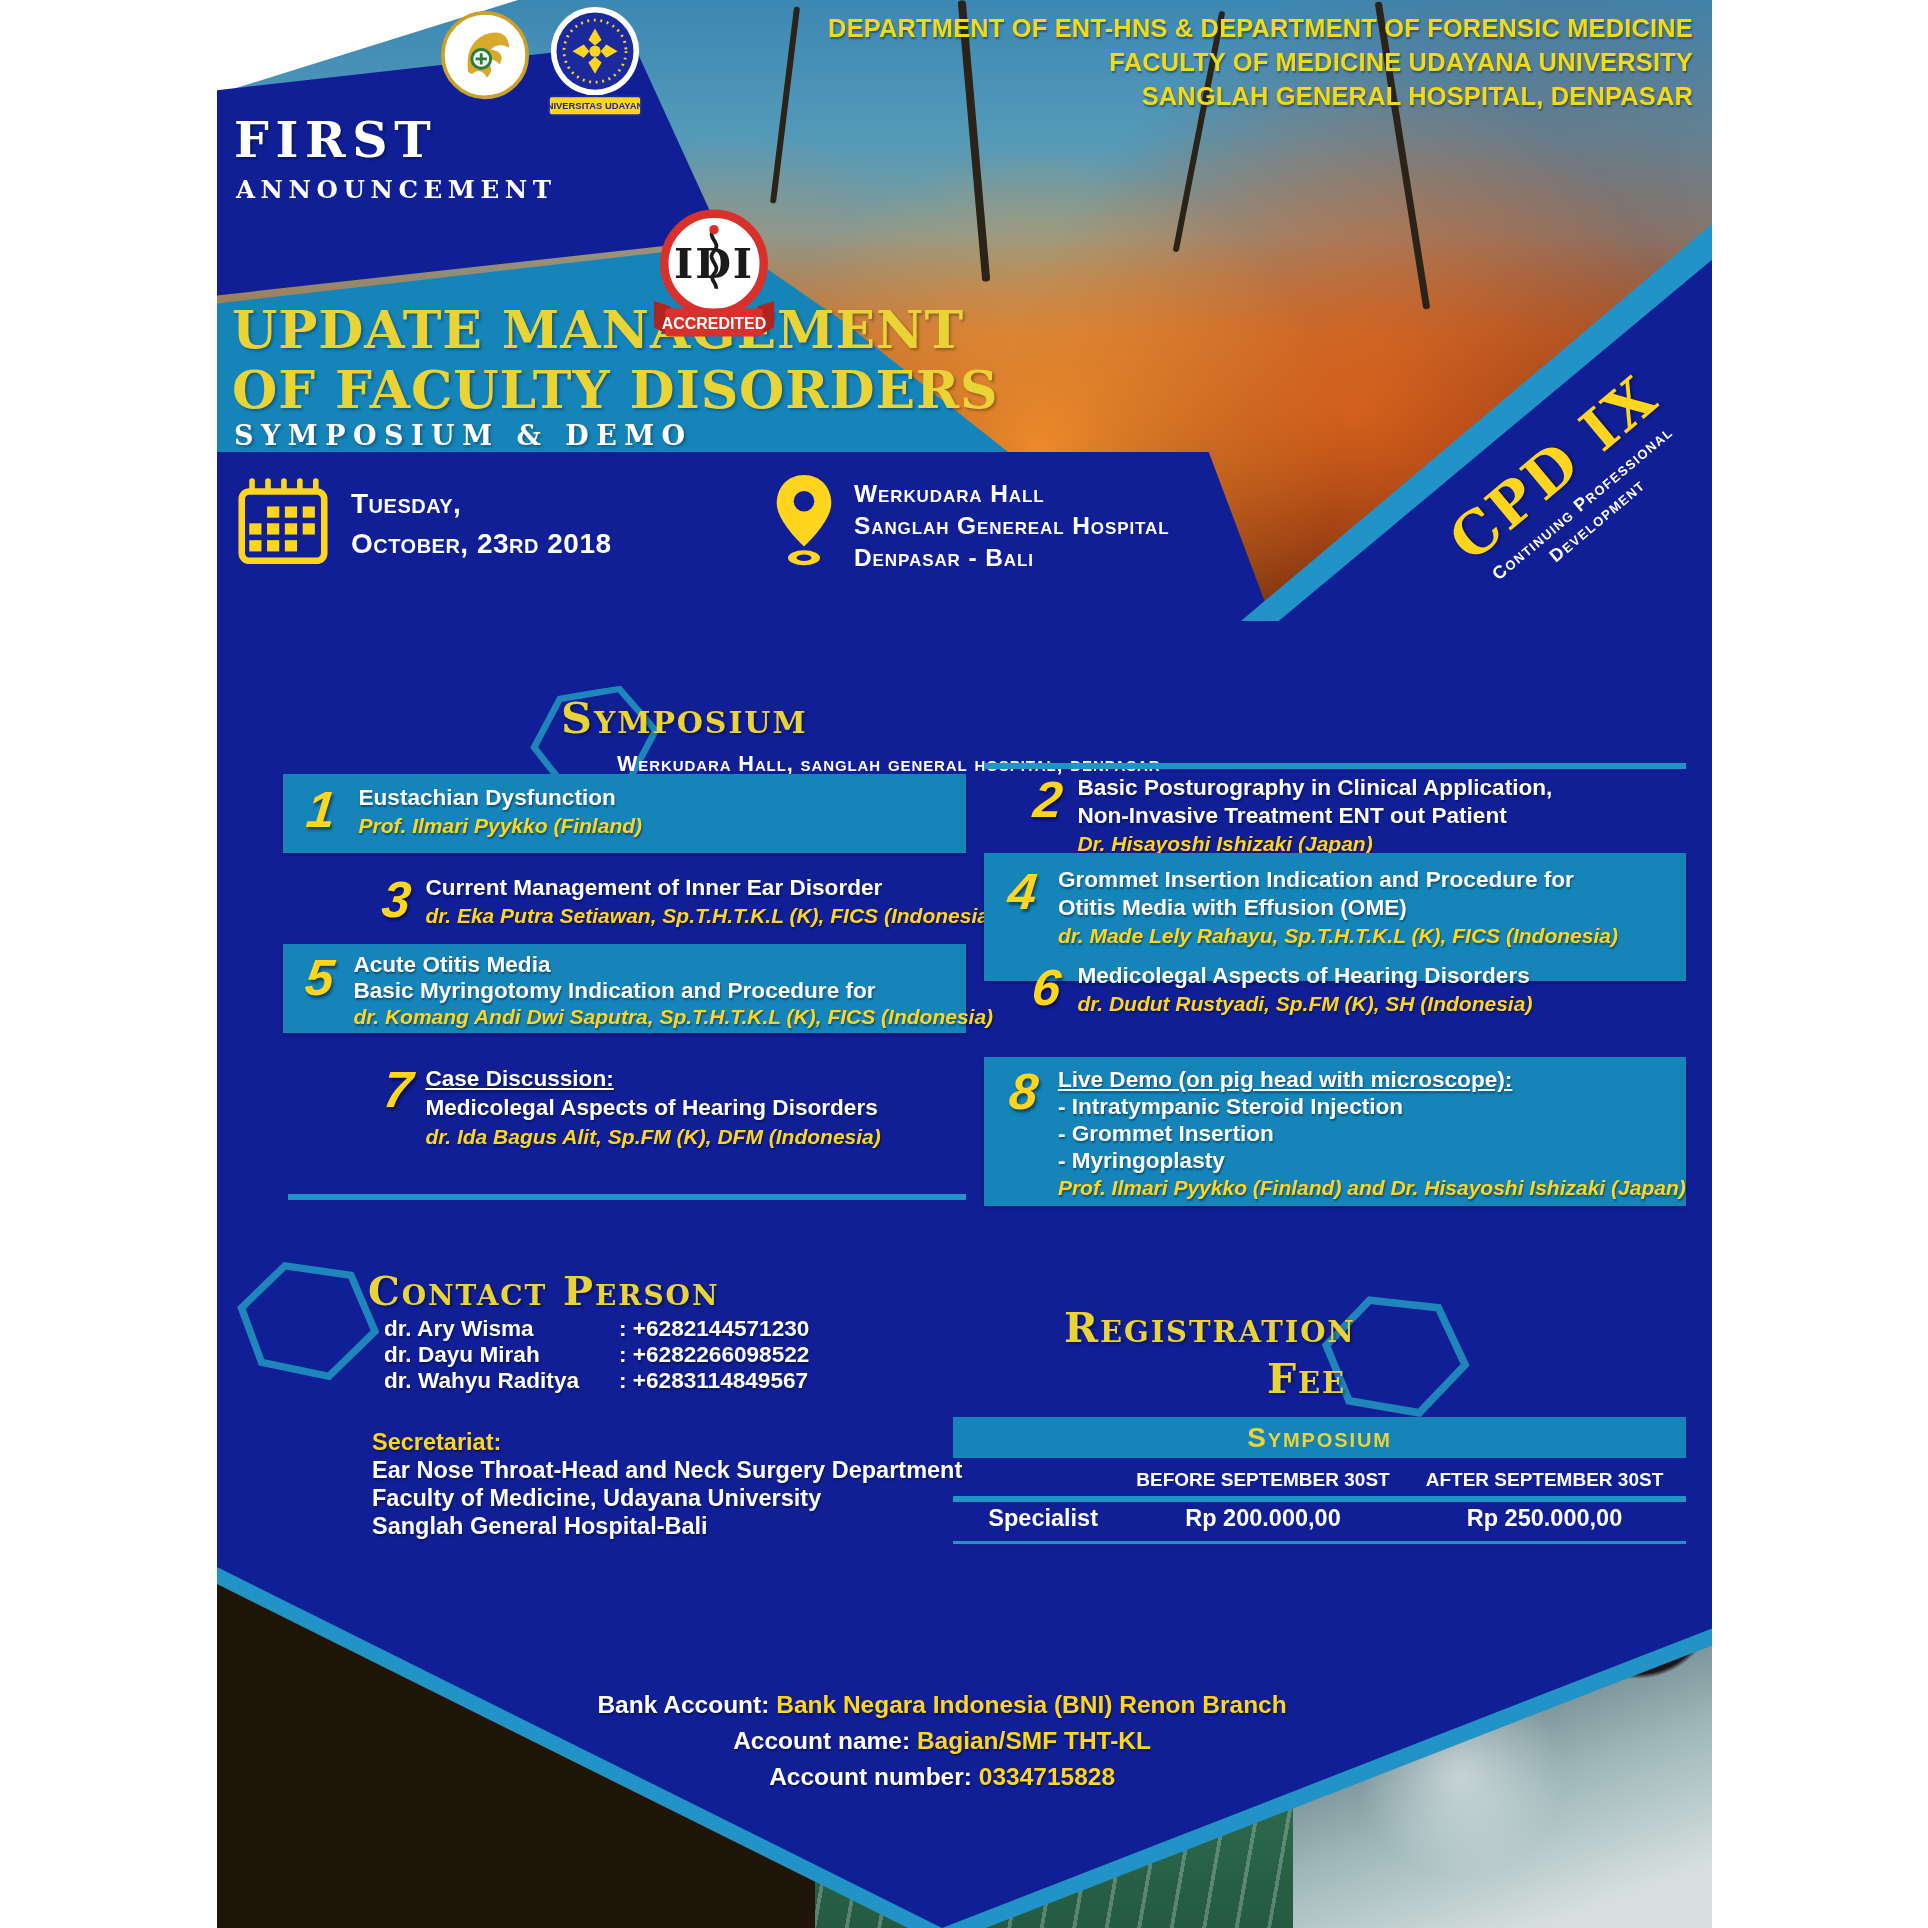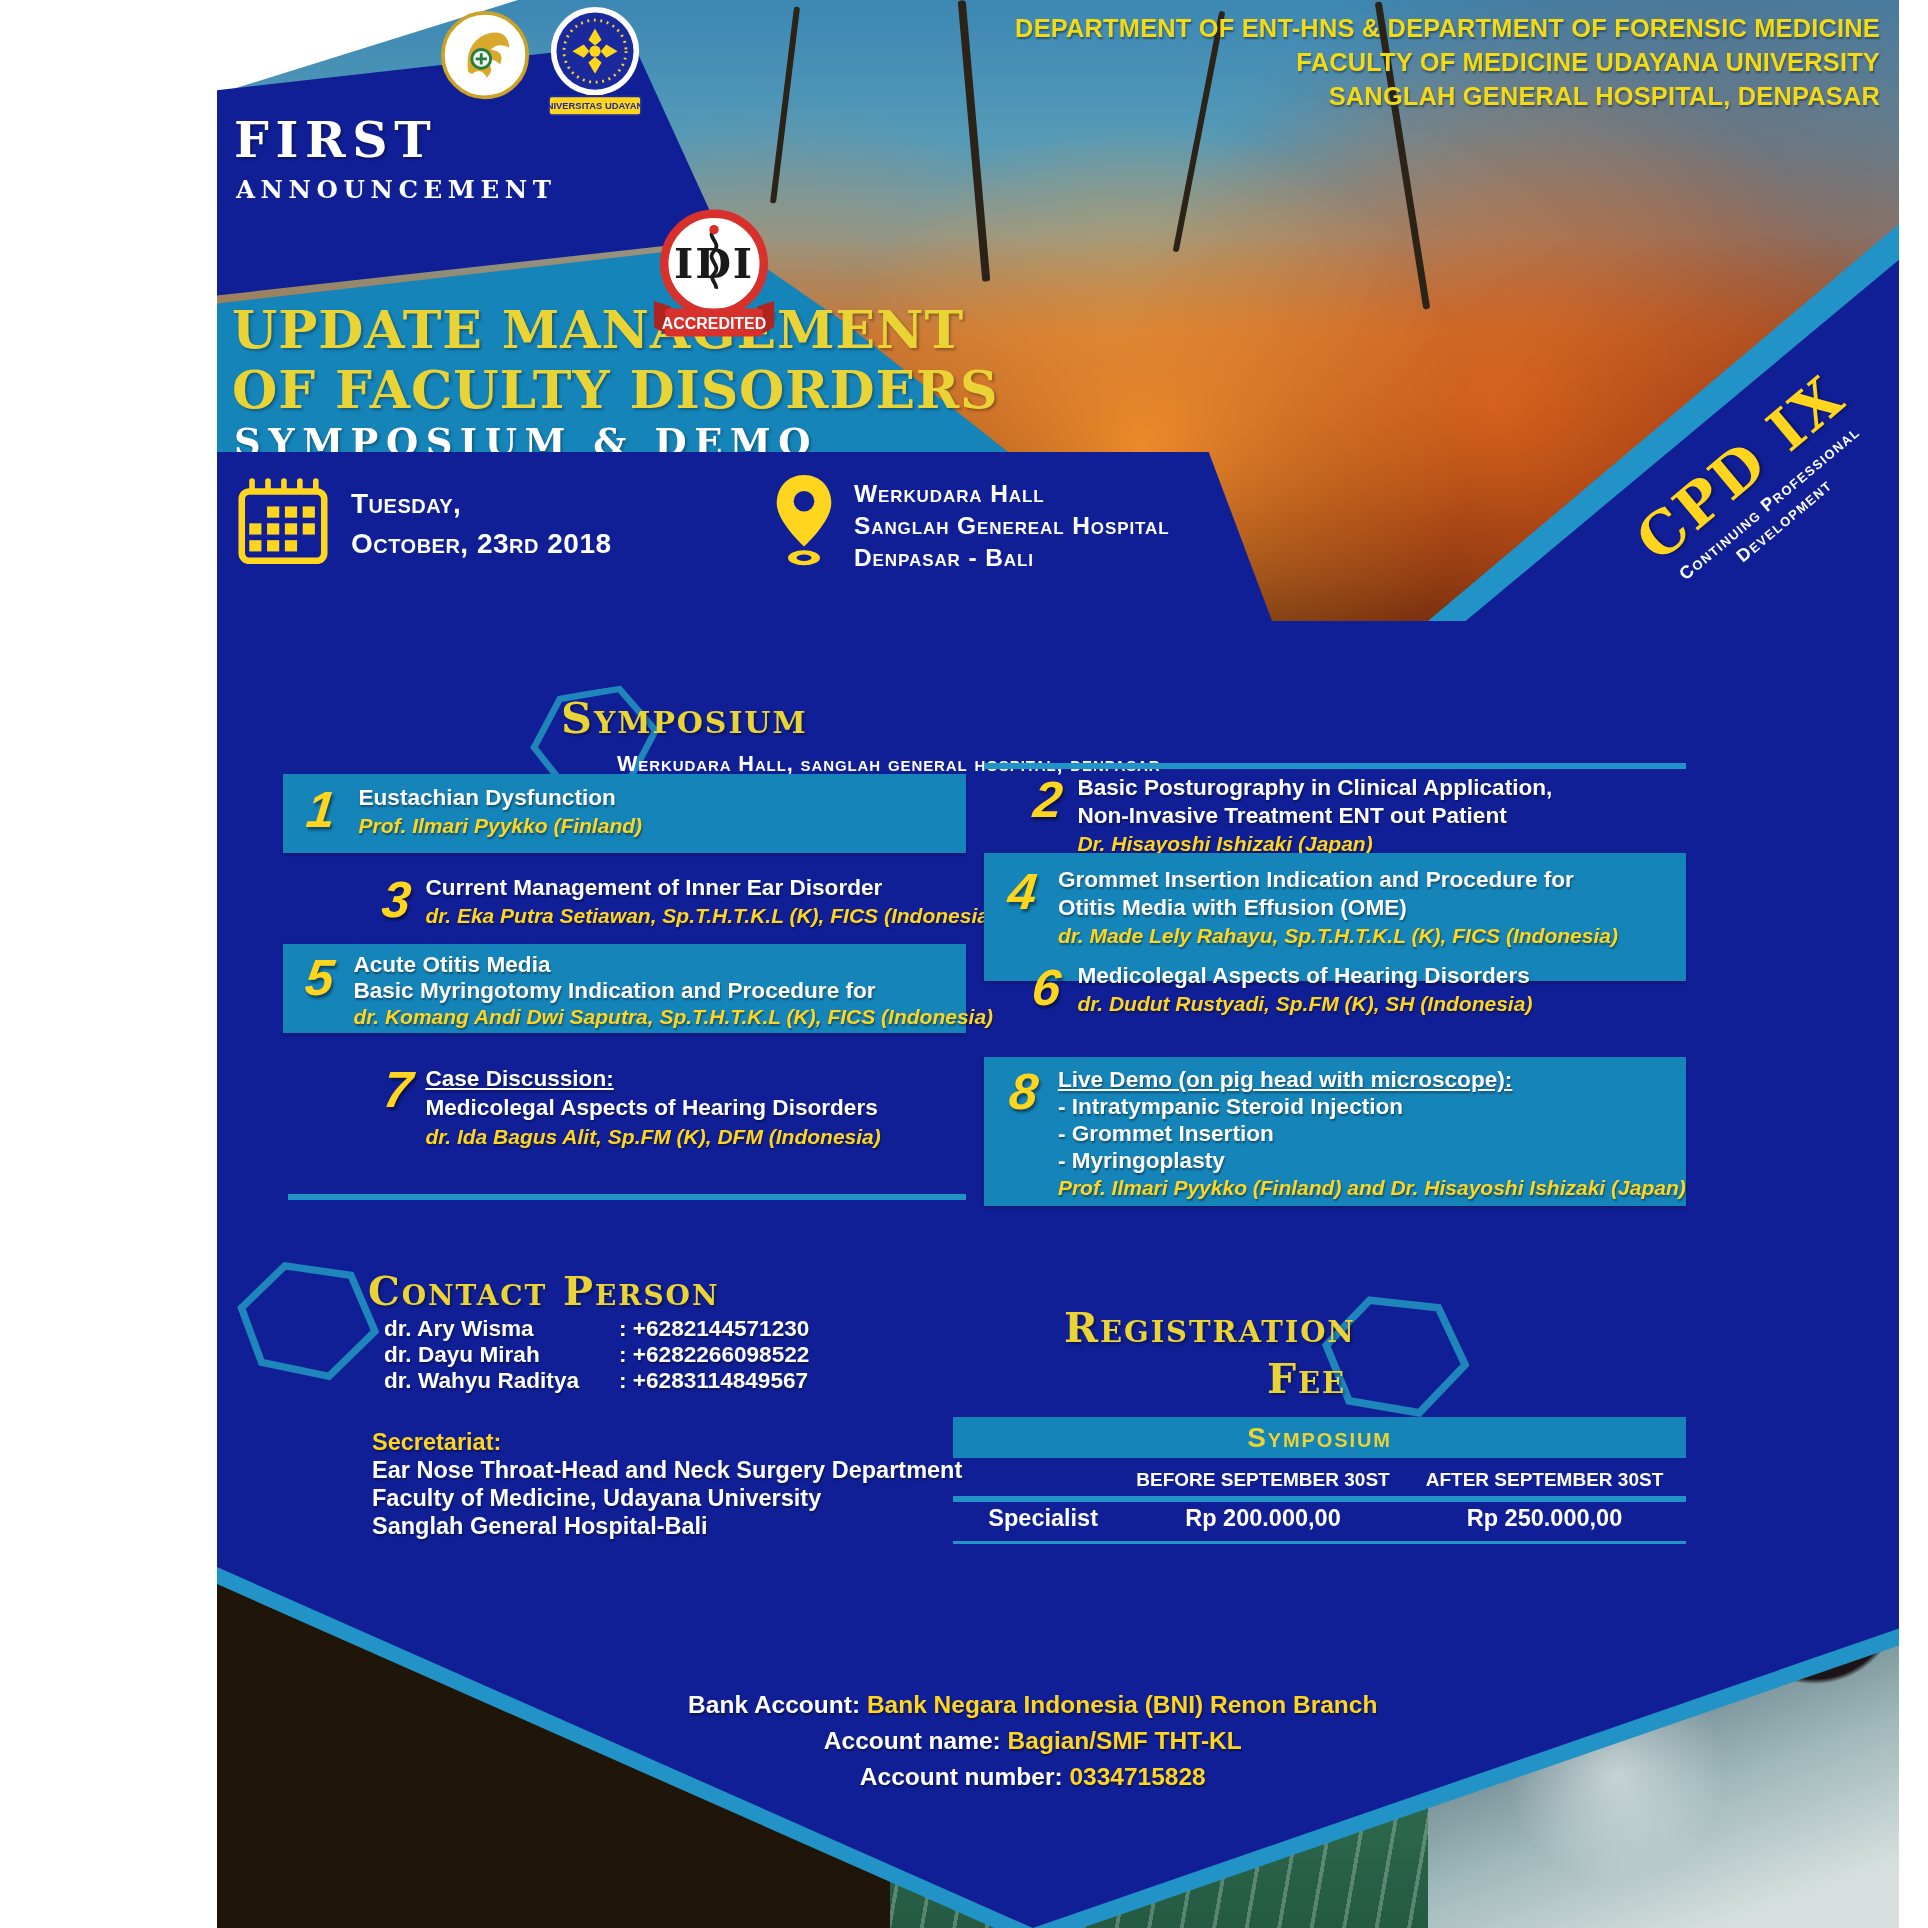--- a/index.html
+++ b/index.html
@@ -1,21 +1,21 @@
 <!DOCTYPE html>
 <html style="font-size:15px"><head>
 <meta charset="utf-8">
 <style>
   :root{
     --navy:#101f96; --teal:#1584b9; --tealb:#2293c6;
     --yellow:#ffd51e; --hyellow:#e9d335; --red:#d8312c;
   }
   *{margin:0;padding:0;box-sizing:border-box;}
   body{width:1928px;height:1928px;background:#ffffff;font-family:"Liberation Sans",sans-serif;position:relative;overflow:hidden;}
-  .content{position:absolute;left:217px;top:0;width:1682px;height:1928px;overflow:hidden;background:#4d7c0f;}
+  .content{position:absolute;left:217px;top:0;width:1495px;height:1928px;overflow:hidden;background:#4d7c0f;}
   .abs{position:absolute;}
   .sc{font-variant:small-caps;}
   
   .photo-top{left:0;top:0;width:100%;height:621px;
     background:
       radial-gradient(circle at 55% 72%, rgba(255,150,45,.85), transparent 32%),
       radial-gradient(circle at 76% 66%, rgba(255,120,30,.6), transparent 28%),
       radial-gradient(circle at 34% 74%, rgba(243,125,42,.55), transparent 30%),
       radial-gradient(circle at 90% 80%, rgba(150,40,15,.7), transparent 40%),
       linear-gradient(180deg,#3c88b4 0%,#549ab8 22%,#7f9c9a 38%,#b0713a 54%,#8c4a1f 68%,#51220e 84%,#2c1208 100%);}
@@ -28,21 +28,21 @@
   
   .top-header{right:19px;top:11.3px;text-align:right;color:#f2da15;font-weight:bold;font-size:25.4px;line-height:34px;text-shadow:0.9px 1.9px 1.9px rgba(20,40,70,.55);letter-spacing:0.2px;}
   
   .first-wedge{left:0;top:0;width:527px;height:311px;background:var(--navy);clip-path:polygon(0 29%,79% 14%,96% 77%,0 95%);}
   .first-line{left:17px;top:111px;color:#fff;font-family:"DejaVu Serif",serif;font-weight:bold;font-size:49px;letter-spacing:6.6px;text-shadow:1.9px 1.9px 2.8px rgba(0,0,0,.35);}
   .ann-line{left:19px;top:175px;color:#fff;font-family:"DejaVu Serif",serif;font-weight:bold;font-size:24.5px;letter-spacing:5.6px;}
   
   .title-block{left:0;top:240px;width:791px;height:212px;background:var(--teal);clip-path:polygon(0 30%,65% 2%,79% 38%,100% 100%,0 100%);}
   .title-l1{left:15px;top:299px;color:var(--hyellow);font-family:"DejaVu Serif",serif;font-weight:bold;font-size:52px;letter-spacing:0.9px;text-shadow:1.9px 1.9px 2.8px rgba(0,0,0,.3);}
   .title-l2{left:15px;top:359px;color:var(--hyellow);font-family:"DejaVu Serif",serif;font-weight:bold;font-size:52px;letter-spacing:0.9px;text-shadow:1.9px 1.9px 2.8px rgba(0,0,0,.3);}
-  .title-sub{left:17px;top:420px;color:#fff;font-family:"DejaVu Serif",serif;font-weight:bold;font-size:37px;letter-spacing:7.5px;text-shadow:1.9px 1.9px 2.8px rgba(0,0,0,.3);text-decoration:underline;}
+  .title-sub{left:17px;top:420px;color:#fff;font-family:"DejaVu Serif",serif;font-weight:bold;font-size:27px;letter-spacing:7.5px;text-shadow:1.9px 1.9px 2.8px rgba(0,0,0,.3);}
   
   .logo-hospital{left:223px;top:5.6px;width:90px;height:102px;}
   .logo-udayana{left:331px;top:3.8px;width:94px;height:115px;}
   .idi-badge{left:435px;top:209px;width:124px;height:137px;}
   
   .date-band{left:0;top:452px;width:1055px;height:169px;background:var(--navy);clip-path:polygon(0 0,94% 0,100% 100%,0 100%);}
   .cal-icon{left:21px;top:476px;width:90px;height:89px;}
   .date-text{left:134px;top:484px;color:#fff;font-weight:bold;font-size:28px;line-height:40px;letter-spacing:0.5px;}
   .pin-icon{left:554px;top:473px;width:66px;height:96px;}
   .venue-text{left:637px;top:478px;color:#fff;font-weight:bold;font-size:24.5px;line-height:32px;letter-spacing:0.9px;}

